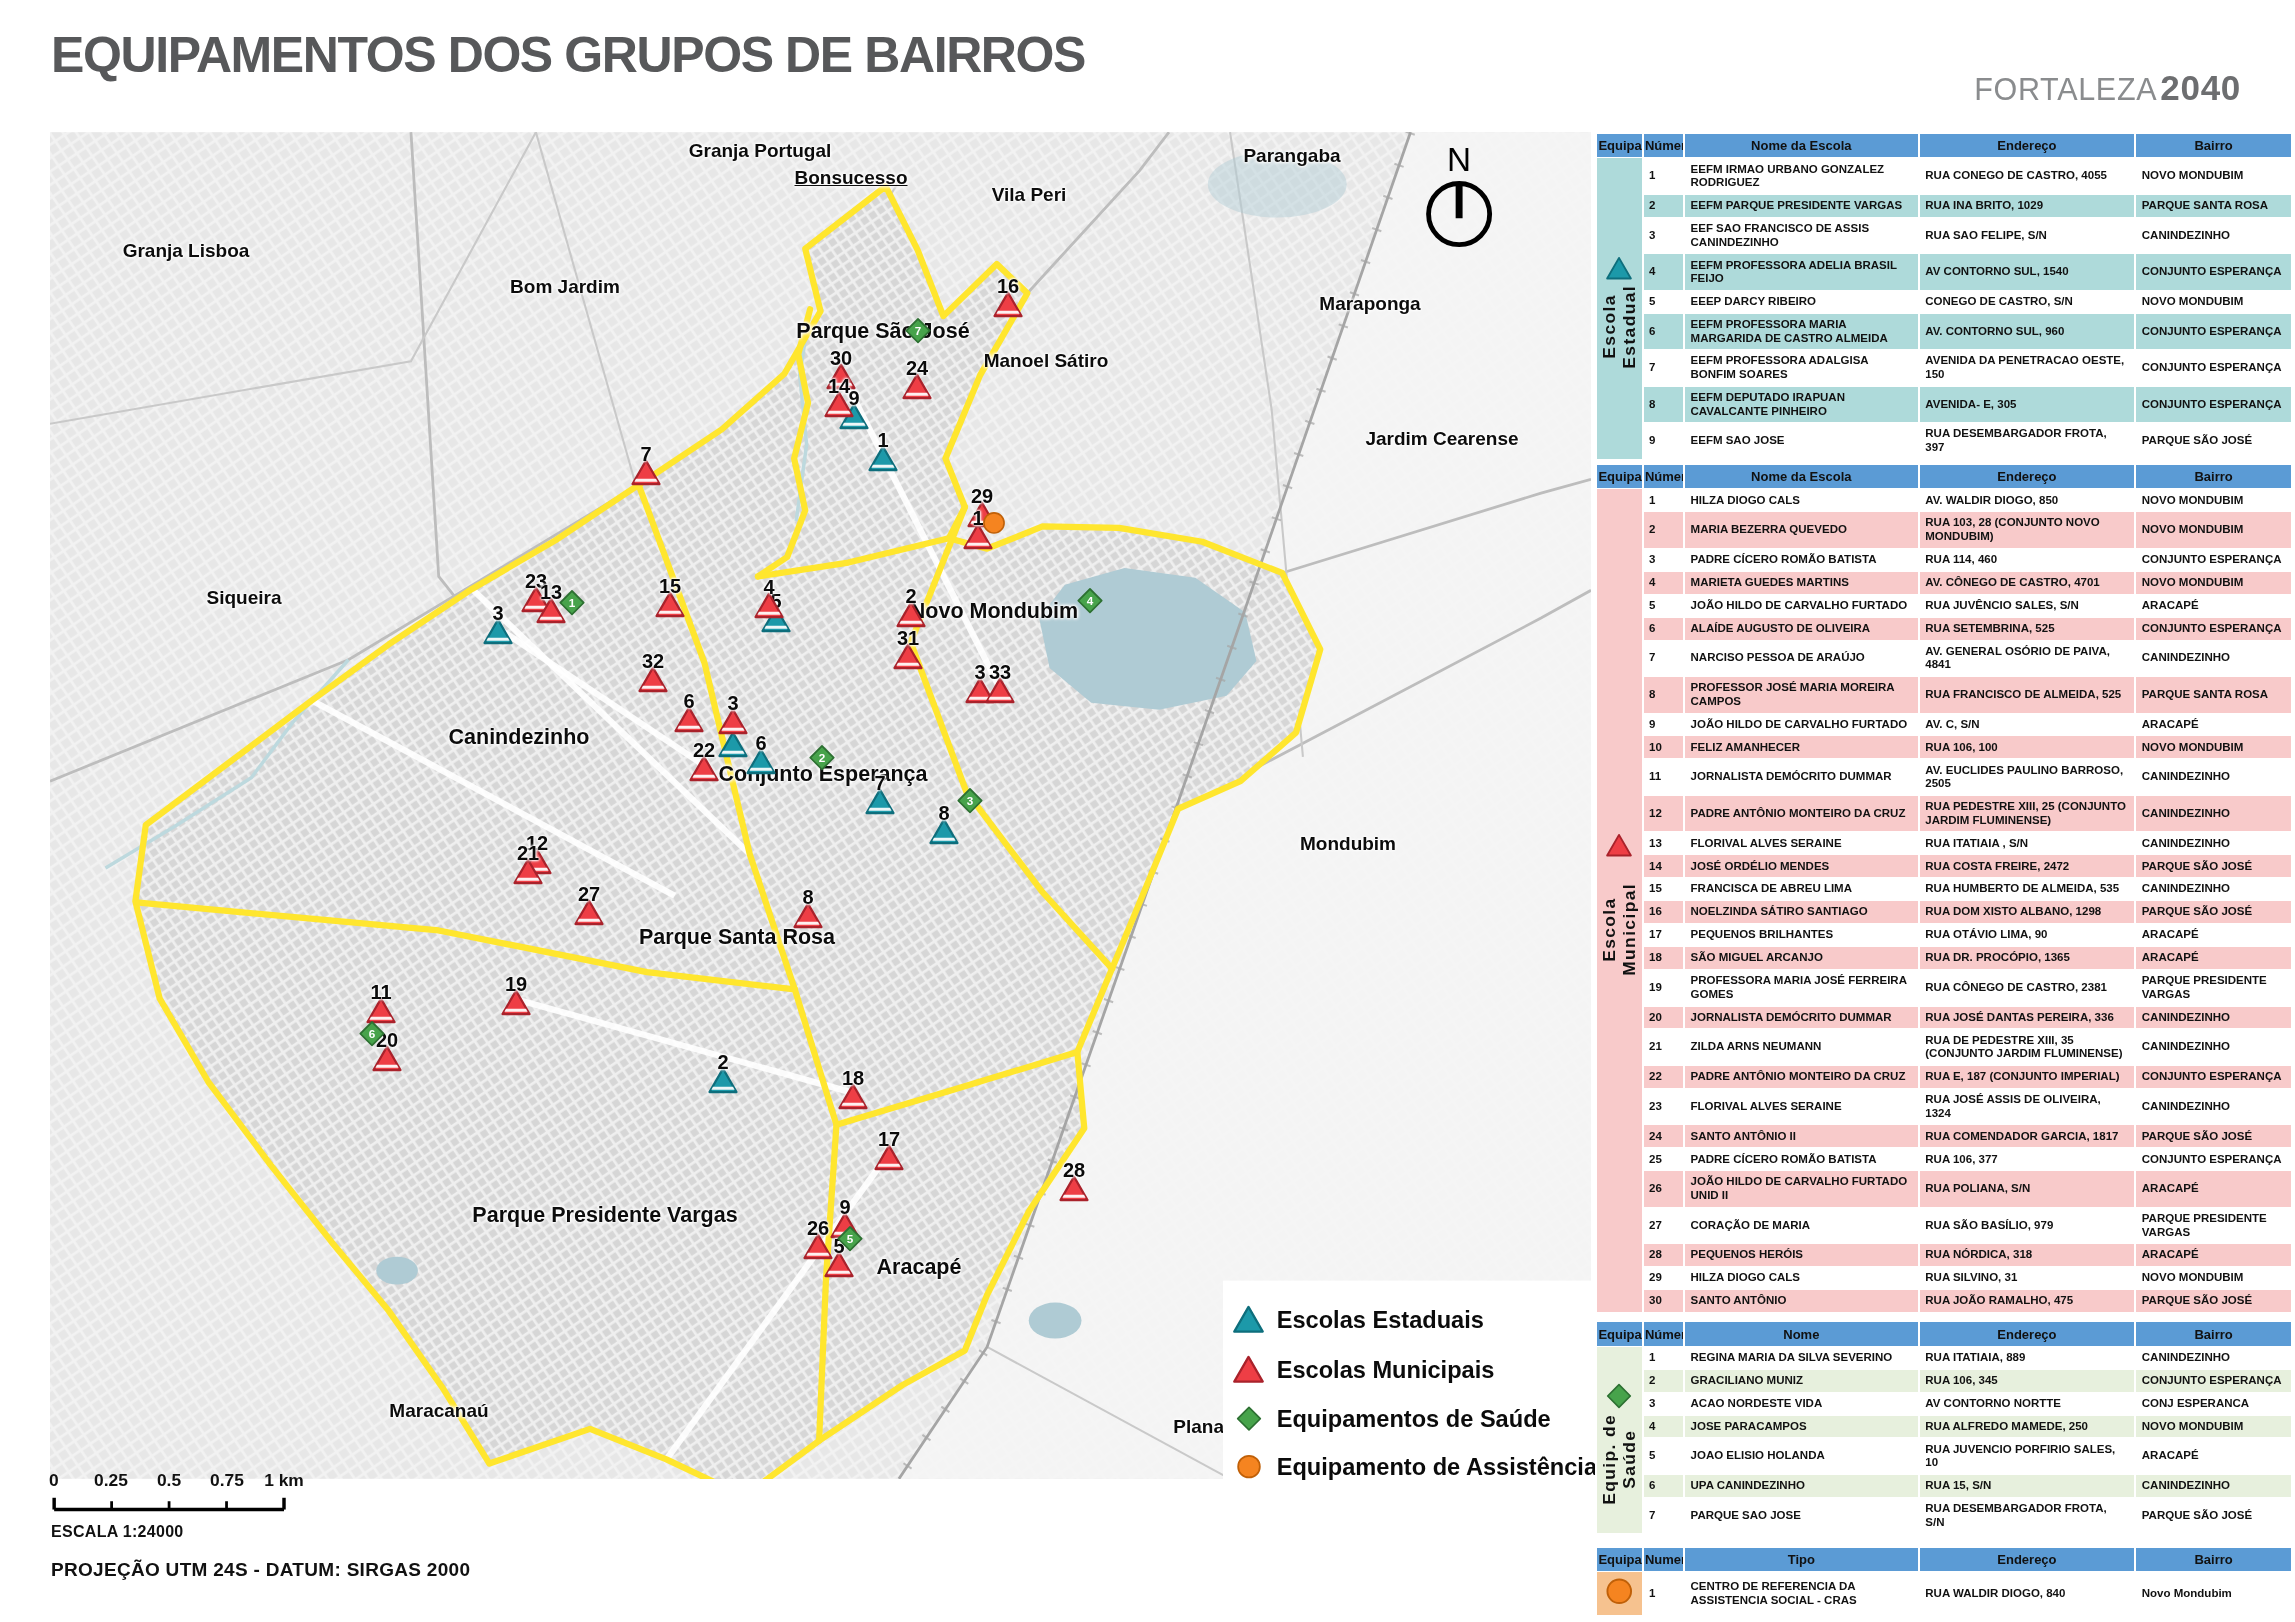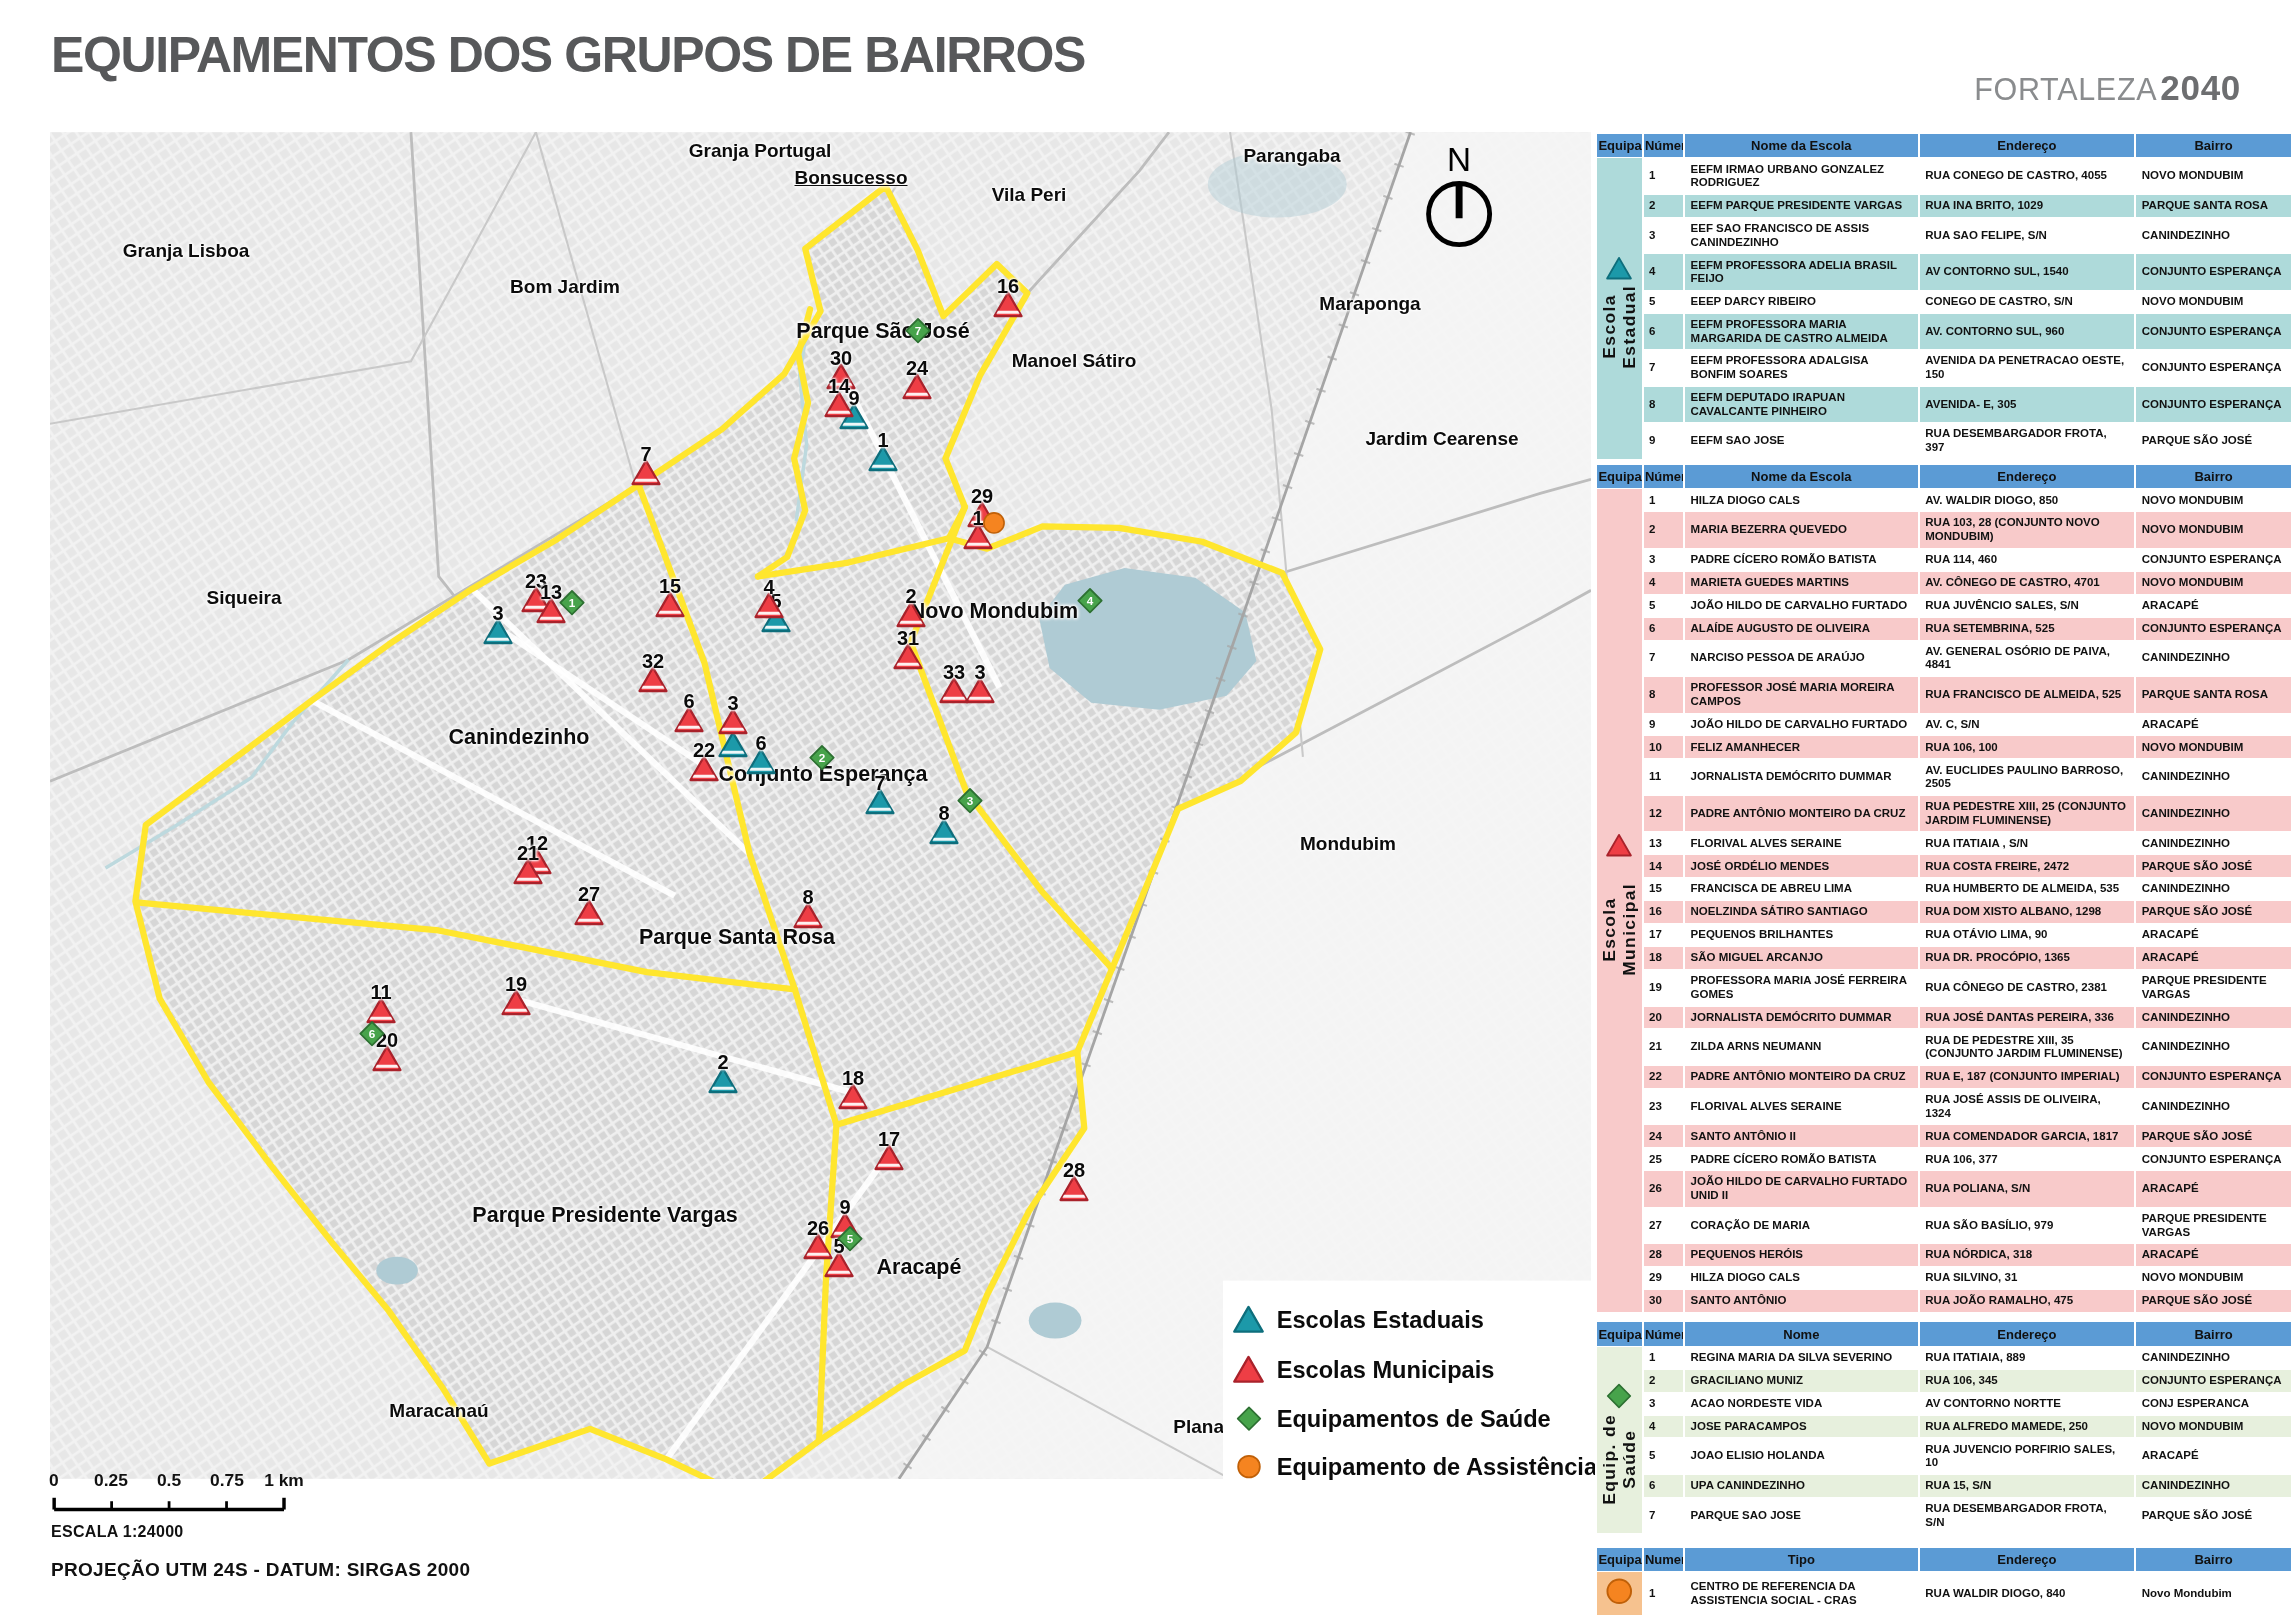--- a/index.html
+++ b/index.html
@@ -144,21 +144,21 @@
       </g>
     </svg>
     <div id="labels-layer">
         <div class="maplabel out" style="left: 710px; top: 19.4px;">Granja Portugal</div>
         <div class="maplabel out" style="left: 801px; top: 46px; text-decoration: underline;">Bonsucesso</div>
         <div class="maplabel out" style="left: 979px; top: 63px;">Vila Peri</div>
         <div class="maplabel out" style="left: 1242px; top: 23.6px;">Parangaba</div>
         <div class="maplabel out" style="left: 136px; top: 119px;">Granja Lisboa</div>
         <div class="maplabel out" style="left: 515px; top: 155px;">Bom Jardim</div>
         <div class="maplabel out" style="left: 1320px; top: 172px;">Maraponga</div>
-        <div class="maplabel out" style="left: 1024px; top: 229px;">Manoel Sátiro</div>
+        <div class="maplabel out" style="left: 996px; top: 229px;">Manoel Sátiro</div>
         <div class="maplabel out" style="left: 1392px; top: 307px;">Jardim Cearense</div>
         <div class="maplabel out" style="left: 194px; top: 466px;">Siqueira</div>
         <div class="maplabel out" style="left: 1298px; top: 712px;">Mondubim</div>
         <div class="maplabel out" style="left: 1224px; top: 1295px;">Planalto Ayrton Senna</div>
         <div class="maplabel out" style="left: 389px; top: 1279px;">Maracanaú</div>
         <div class="maplabel in" style="left: 833px; top: 199px;">Parque São José</div>
         <div class="maplabel in" style="left: 944px; top: 479px;">Novo Mondubim</div>
         <div class="maplabel in" style="left: 469px; top: 605px;">Canindezinho</div>
         <div class="maplabel in" style="left: 773px; top: 642px;">Conjunto Esperança</div>
         <div class="maplabel in" style="left: 687px; top: 805px;">Parque Santa Rosa</div>
@@ -348,21 +348,21 @@
     <path d="M8 28.5 L36 28.5 L38.3 32.8 L5.7 32.8 Z" fill="#ffffff" opacity="0.92"></path>
   </svg>
         </div>
         <div class="mk municipal" style="left: 930px; top: 555px;">
           <span class="mnum">3</span>
           <svg width="32" height="28.5" viewBox="0 0 44 40">
     <path d="M22 3 L41 36 L3 36 Z" fill="#EE3E45" stroke="#A9222B" stroke-width="3" stroke-linejoin="round"></path>
     <path d="M8 28.5 L36 28.5 L38.3 32.8 L5.7 32.8 Z" fill="#ffffff" opacity="0.92"></path>
   </svg>
         </div>
-        <div class="mk municipal" style="left: 904px; top: 555px;">
+        <div class="mk municipal" style="left: 950px; top: 555px;">
           <span class="mnum">33</span>
           <svg width="32" height="28.5" viewBox="0 0 44 40">
     <path d="M22 3 L41 36 L3 36 Z" fill="#EE3E45" stroke="#A9222B" stroke-width="3" stroke-linejoin="round"></path>
     <path d="M8 28.5 L36 28.5 L38.3 32.8 L5.7 32.8 Z" fill="#ffffff" opacity="0.92"></path>
   </svg>
         </div>
         <div class="mk municipal" style="left: 487px; top: 726px;">
           <span class="mnum">12</span>
           <svg width="32" height="28.5" viewBox="0 0 44 40">
     <path d="M22 3 L41 36 L3 36 Z" fill="#EE3E45" stroke="#A9222B" stroke-width="3" stroke-linejoin="round"></path>

